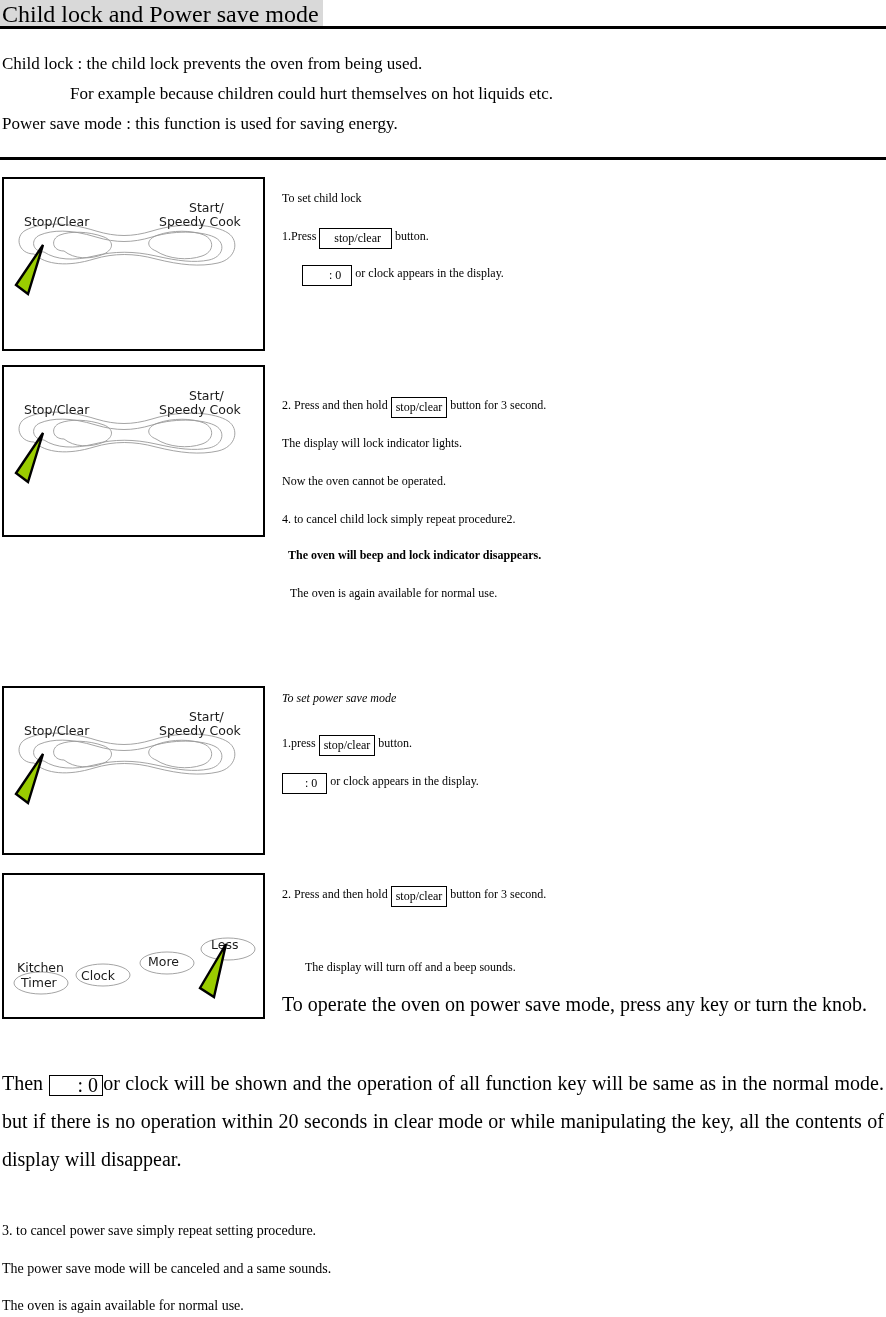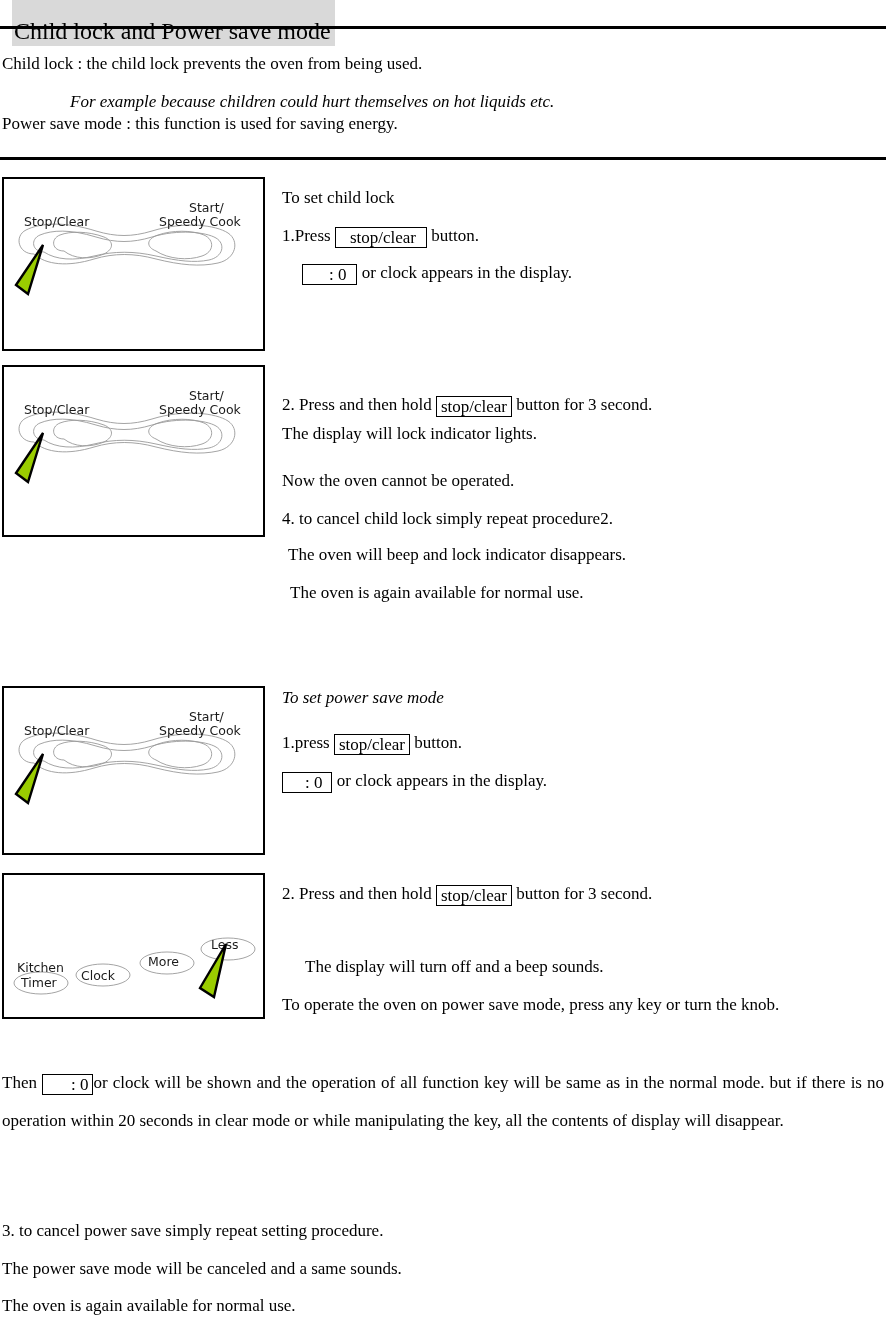--- a/index.html
+++ b/index.html
@@ -13,26 +13,26 @@
     height: 1317px;
     position: relative;
     font-family: "Liberation Serif", "DejaVu Serif", serif;
     color: #000000;
     overflow: hidden;
   }
 
   
   .page-title {
     position: absolute;
-    left: 12px;
+    left: 0px;
     top: 0px;
     font-size: 24px;
     line-height: 26px;
     background: #d9d9d9;
-    padding: 18px 4px 2px 2px;
+    padding: 1px 4px 2px 2px;
     white-space: nowrap;
   }
   .rule {
     position: absolute;
     left: 0px;
     width: 886px;
     height: 3px;
     background: #000000;
   }
   .rule-top  { top: 26px; }
@@ -40,21 +40,21 @@
 
   
   .intro-line {
     position: absolute;
     left: 2px;
     font-size: 17px;
     line-height: 20px;
     white-space: nowrap;
   }
   .intro-1 { top: 54px; }
-  .intro-2 { top: 92px; left: 70px; font-style: italic; }
+  .intro-2 { top: 84px; left: 70px; }
   .intro-3 { top: 114px; font-family: Liberation Serif, serif; }
 
   
   .diagram-box {
     position: absolute;
     left: 2px;
     width: 263px;
     border: 2px solid #000000;
     box-sizing: border-box;
     background: #ffffff;
@@ -68,21 +68,21 @@
   .diagram-svg {
     display: block;
     width: 100%;
     height: 100%;
   }
 
   
   .text-line {
     position: absolute;
     left: 282px;
-    font-size: 17px;
+    font-size: 12px;
     line-height: 20px;
     white-space: nowrap;
   }
 
   
   .keybox {
     border: 1px solid #000000;
     padding: 0px 4px;
     display: inline-block;
     line-height: 19px;
@@ -90,42 +90,42 @@
     background: #ffffff;
   }
   .keybox.wide  { padding: 0px 10px 0px 14px; }
   .keybox.disp  { padding: 0px 10px 0px 26px; }
   .keybox.disp2 { padding: 0px 9px 0px 22px; }
   .keybox.disp3 { padding: 0px 4px 0px 28px; }
 
   
   .para {
     position: absolute;
-    font-size: 17px;
+    font-size: 20px;
     line-height: 38px;
     text-align: justify;
     text-justify: inter-word;
   }
   .para-operate {
     left: 282px;
     top: 988px;
     width: 602px;
     line-height: 33px;
   }
   .para-then {
     left: 2px;
     top: 1064px;
     width: 882px;
     line-height: 38px;
   }
 
   .bottom-line {
     position: absolute;
     left: 2px;
-    font-size: 17px;
+    font-size: 14px;
     line-height: 20px;
     white-space: nowrap;
   }
 </style>
 </head>
 <body>
 
 <div class="page-title">Child lock and Power save mode</div>
 <div class="rule rule-top"></div>
 
@@ -170,24 +170,24 @@
     <text x="155" y="47" font-family="'DejaVu Sans','Liberation Sans',sans-serif" font-size="12.5" fill="#1a1a1a">Speedy Cook</text>
     <polygon points="39,66 24,115 12,106" fill="#9ACD00" stroke="#000000" stroke-width="2.4"></polygon>
   </svg>
 </div>
 
 <div class="text-line" style="top:395px;">
   <span>2. Press and then hold</span>
   <span class="keybox">stop/clear</span>
   <span>button for 3 second.</span>
 </div>
-<div class="text-line" style="top:424px;">The display will lock indicator lights.</div>
+<div class="text-line" style="top:433px;">The display will lock indicator lights.</div>
 <div class="text-line" style="top:471px;font-family:Liberation Serif, serif;">Now the oven cannot be operated.</div>
 <div class="text-line" style="top:509px;">4. to cancel child lock simply repeat procedure2.</div>
-<div class="text-line" style="top:545px; left:288px;">The oven will beep and lock indicator disappears.</div>
+<div class="text-line" style="top:545px; left:288px;font-weight:bold;">The oven will beep and lock indicator disappears.</div>
 <div class="text-line" style="top:583px; left:290px;">The oven is again available for normal use.</div>
 
 <div class="diagram-box box-3">
   <svg class="diagram-svg" viewBox="0 0 259 165">
     <path d="M30 75 C14 75 10 57 22 51 C36 44 60 42 92 52 C112 58 128 58 148 52 C180 42 212 46 224 54 C236 62 232 80 214 84 C196 88 176 86 152 80 C130 74 110 74 90 80 C64 88 42 86 30 75 Z" fill="none" stroke="#9a9a9a" stroke-width="0.9"></path>
     <path d="M40 73 C28 73 26 60 36 56 C48 51 66 50 92 58 C112 64 128 64 148 58 C174 50 202 53 212 59 C222 65 219 78 205 81 C190 84 174 82 152 77 C130 72 110 72 90 77 C70 82 52 81 40 73 Z" fill="none" stroke="#9a9a9a" stroke-width="0.9"></path>
     <path d="M60 72 C48 72 46 60 56 56 C66 52 84 52 100 58 C110 62 110 70 100 75 C86 81 70 80 60 72 Z" fill="none" stroke="#9a9a9a" stroke-width="0.9"></path>
     <path d="M152 72 C142 68 142 60 154 56 C168 51 188 51 200 56 C211 61 210 73 198 77 C184 82 164 80 152 72 Z" fill="none" stroke="#9a9a9a" stroke-width="0.9"></path>
     <text x="20" y="47" font-family="'DejaVu Sans','Liberation Sans',sans-serif" font-size="12.5" fill="#1a1a1a">Stop/Clear</text>
     <text x="185" y="33" font-family="'DejaVu Sans','Liberation Sans',sans-serif" font-size="12.5" fill="#1a1a1a">Start/</text>

